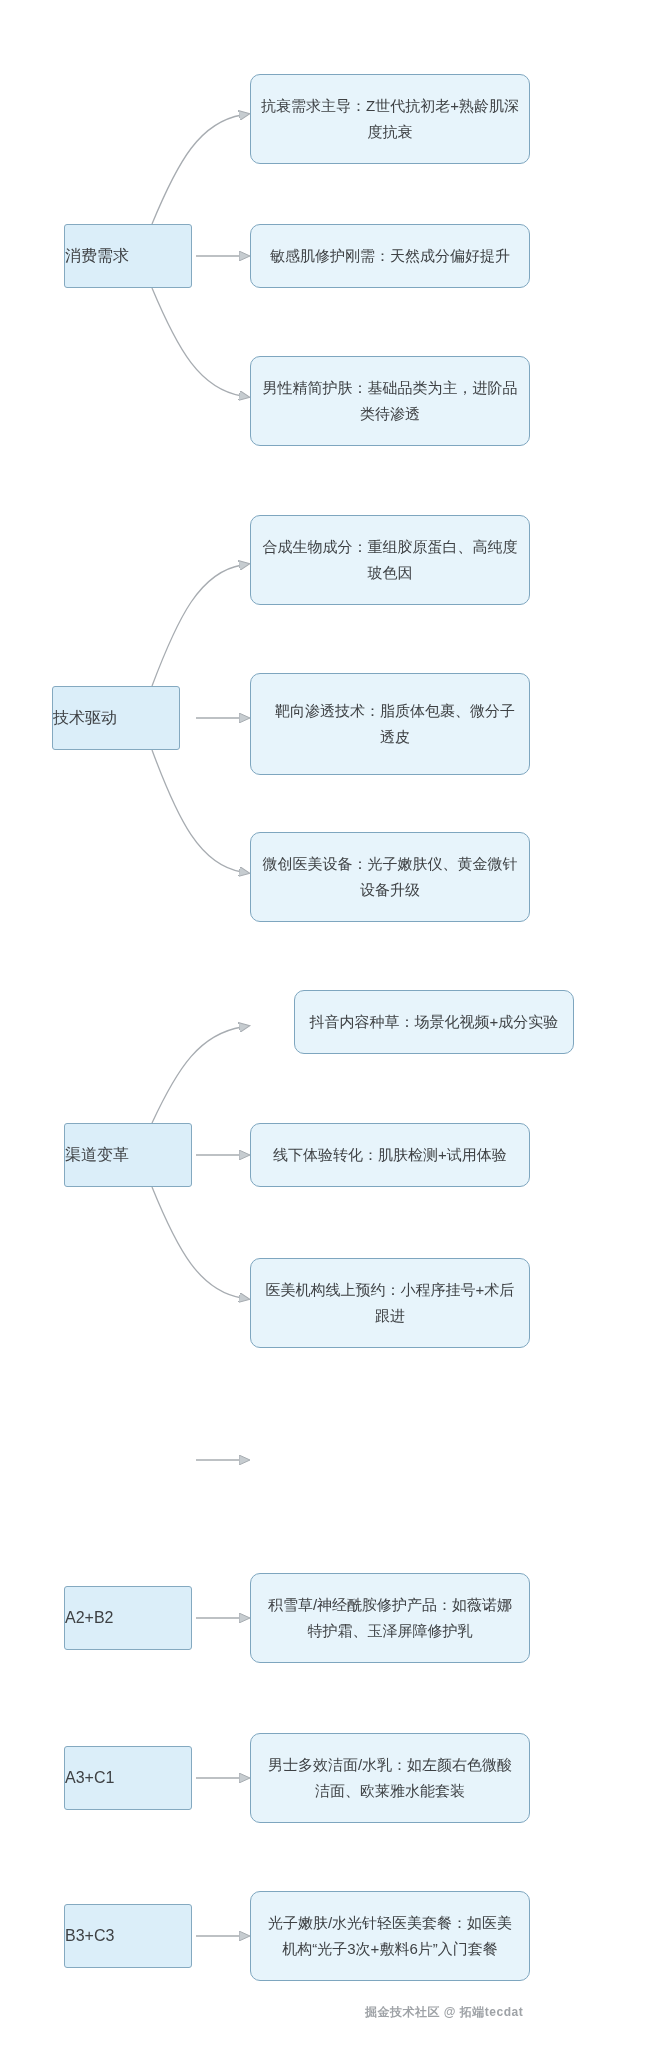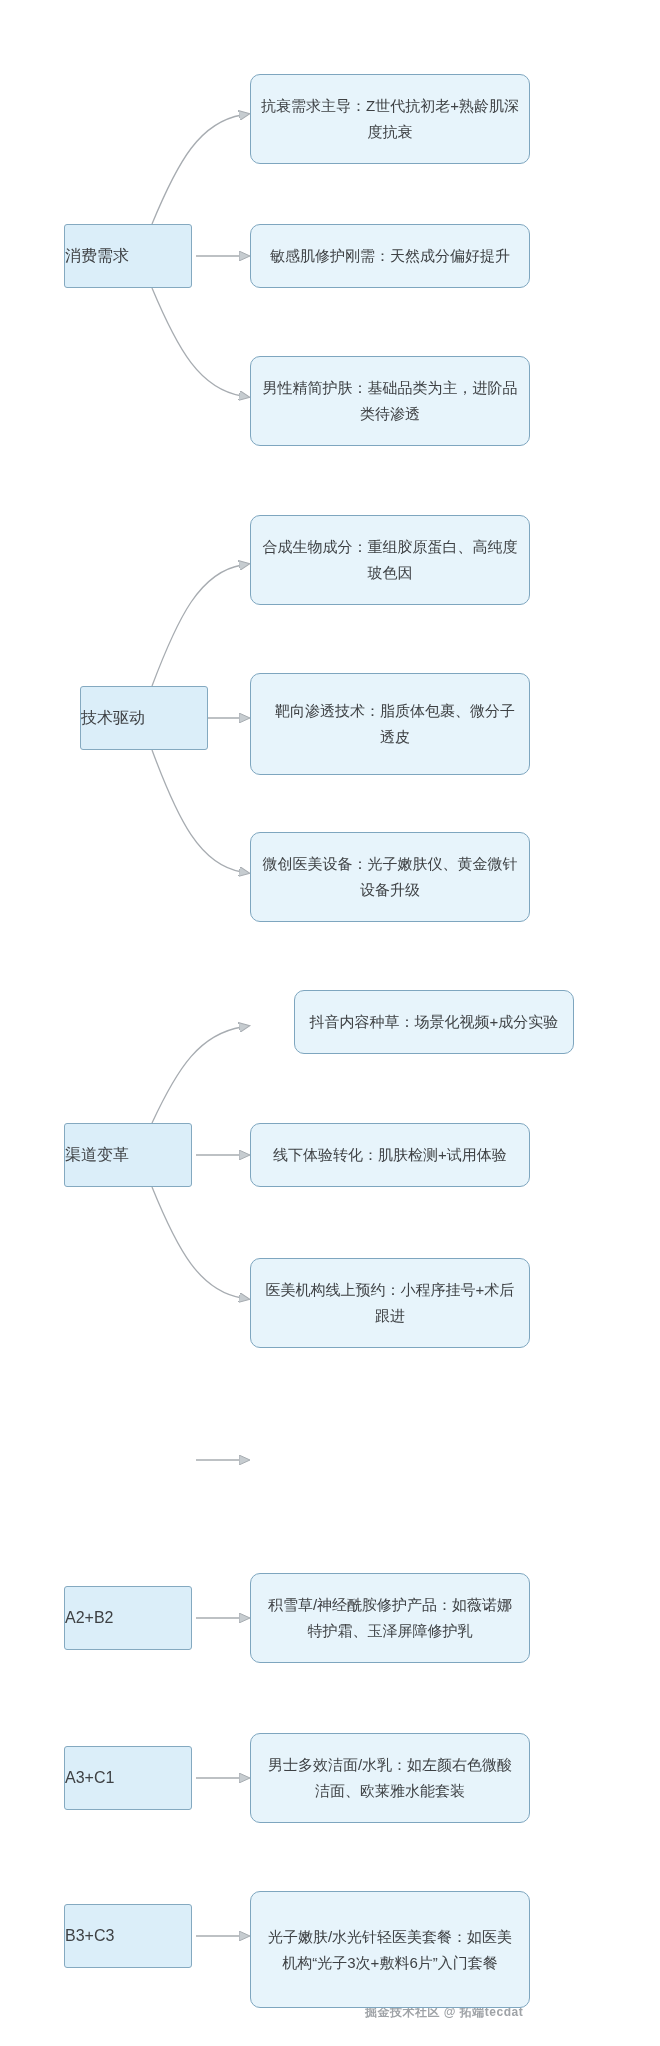--- a/index.html
+++ b/index.html
@@ -58,21 +58,21 @@
     </div>
     <div class="leaf" style="left: 250px; top: 74px; height: 90px;">
       <span>抗衰需求主导：Z世代抗初老+熟龄肌深度抗衰</span>
     </div>
     <div class="leaf" style="left: 250px; top: 224px; height: 64px;">
       <span>敏感肌修护刚需：天然成分偏好提升</span>
     </div>
     <div class="leaf" style="left: 250px; top: 356px; height: 90px;">
       <span>男性精简护肤：基础品类为主，进阶品类待渗透</span>
     </div>
-    <div class="bnode" style="left: 80px; top: 686px;">
+    <div class="bnode" style="left: 52px; top: 686px;">
       <span>技术驱动</span>
     </div>
     <div class="leaf" style="left: 250px; top: 515px; height: 90px;">
       <span>合成生物成分：重组胶原蛋白、高纯度玻色因</span>
     </div>
     <div class="leaf" style="left: 250px; top: 673px; height: 102px; padding-left: 20px;">
       <span>靶向渗透技术：脂质体包裹、微分子透皮</span>
     </div>
     <div class="leaf" style="left: 250px; top: 832px; height: 90px;">
       <span>微创医美设备：光子嫩肤仪、黄金微针设备升级</span>
@@ -97,16 +97,16 @@
     </div>
     <div class="bnode" style="left: 64px; top: 1746px;">
       <span>A3+C1</span>
     </div>
     <div class="leaf" style="left: 250px; top: 1733px; height: 90px;">
       <span>男士多效洁面/水乳：如左颜右色微酸洁面、欧莱雅水能套装</span>
     </div>
     <div class="bnode" style="left: 64px; top: 1904px;">
       <span>B3+C3</span>
     </div>
-    <div class="leaf" style="left: 250px; top: 1891px; height: 117px;">
+    <div class="leaf" style="left: 250px; top: 1891px; height: 90px;">
       <span>光子嫩肤/水光针轻医美套餐：如医美机构“光子3次+敷料6片”入门套餐</span>
     </div>
   </div>
 
 </body></html>

